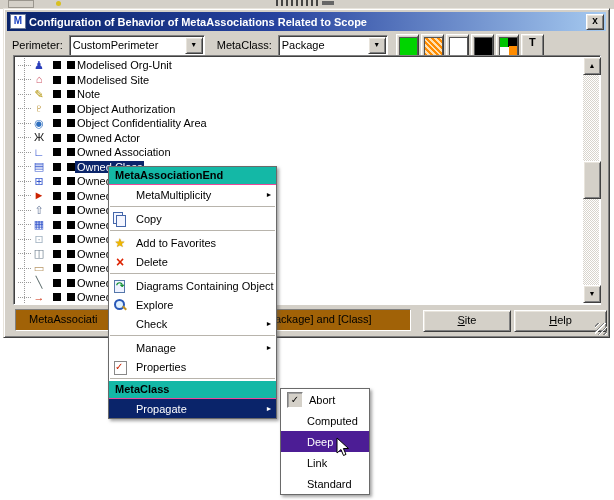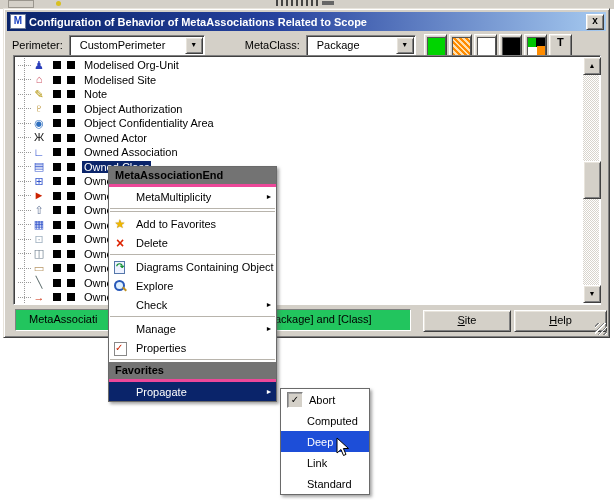--- a/index.html
+++ b/index.html
@@ -24,70 +24,70 @@
   .title-icon{width:14px;height:13px;background:#fff;border:1px solid #6a7a9a;margin:0 3px 0 1px;
     color:#1840c0;font-weight:bold;font-size:10px;line-height:12px;text-align:center;position:relative;}
   #title-text{flex:1;color:#ffffff;font-weight:bold;font-size:11px;white-space:nowrap;overflow:hidden;}
   .close-btn{width:16px;height:14px;font-size:10px;font-weight:bold;line-height:12px;text-align:center;cursor:default;}
 
   
   #toolbar{position:absolute;left:4px;top:24px;right:4px;height:24px;display:flex;align-items:center;}
   .tb-label{margin:0 6px 0 4px;}
   .combo{height:19px;background:#fff;display:flex;align-items:center;
     border:1px solid;border-color:#808080 #ffffff #ffffff #808080;box-shadow:inset 1px 1px 0 #404040;}
-  .combo .cb-text{flex:1;padding:0 10px;white-space:nowrap;overflow:hidden;}
+  .combo .cb-text{flex:1;padding:0 3px;white-space:nowrap;overflow:hidden;}
   .cb-btn{width:16px;height:15px;margin:1px;font-size:7px;line-height:14px;text-align:center;flex:none;}
   .swatch-btn{width:17px;height:17px;margin-left:2px;padding:2px;flex:none;}
   .swatch-btn .sw{display:block;width:100%;height:100%;border:1px solid #555;}
   .sw-green{background:#00d400;}
   .sw-orange{background:repeating-linear-gradient(45deg,#ff8c00 0 2px,#ffe0b0 2px 4px);}
   .sw-white{background:#ffffff;}
   .sw-black{background:#000000;}
   .sw-mixed{background:conic-gradient(#000 0 25%, #ff8c00 25% 50%, #fff 50% 75%, #00c400 75%);}
   .sw-text{border:none!important;background:none;color:#000;font-weight:bold;font-size:11px;line-height:11px;text-align:center;}
 
   
   #listbox{position:absolute;left:9px;top:46px;width:586px;height:248px;background:#ffffff;
     border:1px solid;border-color:#808080 #ffffff #ffffff #808080;box-shadow:inset 1px 1px 0 #404040;}
   #tree-rows{position:absolute;left:2px;top:2px;right:18px;bottom:1px;overflow:hidden;}
   .tree-guide{position:absolute;left:8px;top:0;bottom:0;border-left:1px dotted #9a9a9a;}
   .trow{height:14.5px;display:flex;align-items:center;white-space:nowrap;position:relative;}
   .tconn{width:13px;height:0;border-top:1px dotted #9a9a9a;flex:none;margin-left:2px;}
   .ticon{width:16px;flex:none;text-align:center;font-size:11px;line-height:13px;}
   .tsq{width:8px;height:8px;background:#000;flex:none;margin-left:6px;}
-  .tlabel{margin-left:7px;padding:0 2px;}
+  .tlabel{padding:0 2px;}
   .tlabel.sel{background:#0a246a;color:#ffffff;}
 
   
   #vscroll{position:absolute;top:1px;right:1px;width:16px;bottom:1px;
     background:repeating-conic-gradient(#ffffff 0 25%,#d8d4cc 0 50%) 0 0/2px 2px;}
   .scr-btn{position:absolute;left:0;width:16px;height:16px;font-size:7px;line-height:15px;text-align:center;color:#000;}
   #scr-up{top:0;}
   #scr-down{bottom:0;}
   #scr-thumb{position:absolute;left:0;top:104px;width:16px;height:36px;}
 
   
-  #statusbar{position:absolute;left:11px;top:300px;width:394px;height:20px;background:#22c55e;
+  #statusbar{position:absolute;left:11px;top:300px;width:394px;height:20px;background:#a16207;
     border:1px solid;border-color:#808080 #ffffff #ffffff #808080;}
   .status-frag{position:absolute;top:3px;white-space:nowrap;}
   #status-left{left:13px;}
   #status-right{left:259px;}
   .dlg-btn{position:absolute;top:301px;height:20px;text-align:center;line-height:18px;cursor:default;}
   .dlg-btn .lbl{display:block;}
   .dlg-btn .lbl::first-letter{text-decoration:underline;}
   #close-btn-footer{left:419px;width:86px;}
   #help-btn-footer{left:510px;width:91px;}
   #resize-grip{position:absolute;right:2px;bottom:2px;width:12px;height:12px;
     background:repeating-linear-gradient(135deg,transparent 0 2px,#808080 2px 3px,#ffffff 3px 4px);}
 
   
   #context-menu{position:absolute;left:108px;top:166px;width:167px;background:#ffffff;
     border:1px solid #6a6a6a;box-shadow:2px 2px 3px rgba(90,90,90,.55);z-index:10;}
-  .mhdr{height:17px;line-height:17px;background:#737373;font-weight:bold;padding-left:6px;
-    border-bottom:3px solid #ec4899;}
+  .mhdr{height:17px;line-height:17px;background:#14b8a6;font-weight:bold;padding-left:6px;
+    border-bottom:1px solid #ec4899;}
   .msep{height:0;border-top:1px solid #b8b4ac;margin:2px 1px;}
   .mitem{height:19px;display:flex;align-items:center;padding-left:2px;gap:7px;}
   .mitem.hl{background:#0a246a;color:#ffffff;}
   .mic{width:18px;flex:none;text-align:center;position:relative;height:14px;line-height:14px;}
   .mlabel{flex:1;white-space:nowrap;}
   .marrow{width:14px;flex:none;font-size:7px;text-align:center;}
   
   .ic-star{color:#f0b800;font-size:12px;text-shadow:0 0 1px #906000;}
   .ic-del{color:#dd2200;font-weight:bold;font-size:14px;}
   .ic-prop .pbox{position:absolute;left:3px;top:1px;width:11px;height:12px;background:#fff;border:1px solid #888;}
@@ -97,21 +97,21 @@
   .ic-copy .pg2{left:5px;top:3px;}
   .ic-diag .d-page{position:absolute;left:3px;top:1px;width:9px;height:11px;background:#eef2ff;border:1px solid #5577aa;}
   .ic-diag .d-arrow{position:absolute;left:5px;top:0px;color:#109030;font-weight:bold;font-size:10px;}
   .ic-exp .lens{position:absolute;left:3px;top:1px;width:7px;height:7px;border:2px solid #2858b8;border-radius:50%;background:#dff0ff;}
   .ic-exp .handle{position:absolute;left:11px;top:9px;width:5px;height:2px;background:#c09020;transform:rotate(45deg);}
 
   
   #propagate-submenu{position:absolute;left:280px;top:388px;width:88px;background:#ffffff;
     border:1px solid #6a6a6a;box-shadow:2px 2px 3px rgba(90,90,90,.55);z-index:11;}
   .smitem{height:21px;display:flex;align-items:center;padding-left:6px;}
-  .smitem.hl{background:#1d4ed8;color:#ffffff;}
+  .smitem.hl{background:#4c1d95;color:#ffffff;}
   .smcheck{width:14px;height:14px;flex:none;margin-right:6px;}
   .smcheck.checked{background:#d4d0c8;border:1px solid;border-color:#808080 #fff #fff #808080;
     box-shadow:inset 1px 1px 0 #a0a0a0;text-align:center;line-height:13px;font-size:10px;color:#000;}
   .smlabel{white-space:nowrap;}
   #cursor{position:absolute;left:336px;top:437px;z-index:12;}
 </style>
 </head>
 <body>
 
 <div id="screen">
@@ -130,21 +130,21 @@
       <span id="title-text">Configuration of Behavior of MetaAssociations Related to Scope</span>
       <span class="close-btn raised">x</span>
     </div>
 
     <div id="toolbar">
       <span class="tb-label">Perimeter:</span>
       <span class="combo" style="width:134px;">
         <span class="cb-text">CustomPerimeter</span>
         <span class="cb-btn raised">▼</span>
       </span>
-      <span class="tb-label" style="margin-left:40px;">MetaClass:</span>
+      <span class="tb-label" style="margin-left:12px;">MetaClass:</span>
       <span class="combo" style="width:108px;gap:8px;">
         <span class="cb-text">Package</span>
         <span class="cb-btn raised">▼</span>
       </span>
       <span class="swatch-btn raised" style="margin-left:8px;">
           <span class="sw sw-green"></span>
         </span>
       <span class="swatch-btn raised">
           <span class="sw sw-orange"></span>
         </span>
@@ -307,20 +307,28 @@
   </div>
 
   <div id="context-menu">
       <div class="mhdr">MetaAssociationEnd</div>
       <div class="mitem">
         <span class="mic"></span>
         <span class="mlabel">MetaMultiplicity</span>
         <span class="marrow">►</span>
       </div>
       <div class="msep"></div>
+      <div class="mitem">
+        <span class="mic ic-copy">
+          <span class="pg pg1"></span>
+          <span class="pg pg2"></span>
+        </span>
+        <span class="mlabel">Copy</span>
+        <span class="marrow"></span>
+      </div>
       <div class="msep"></div>
       <div class="mitem">
         <span class="mic ic-star">★</span>
         <span class="mlabel">Add to Favorites</span>
         <span class="marrow"></span>
       </div>
       <div class="mitem">
         <span class="mic ic-del">×</span>
         <span class="mlabel">Delete</span>
         <span class="marrow"></span>
@@ -355,21 +363,21 @@
       </div>
       <div class="mitem">
         <span class="mic ic-prop">
           <span class="pbox"></span>
           <span class="pchk">✓</span>
         </span>
         <span class="mlabel">Properties</span>
         <span class="marrow"></span>
       </div>
       <div class="msep"></div>
-      <div class="mhdr">Favorites</div>
+      <div class="mhdr">MetaClass</div>
       <div class="mitem hl">
         <span class="mic"></span>
         <span class="mlabel">Propagate</span>
         <span class="marrow">►</span>
       </div>
     </div>
 
   <div id="propagate-submenu">
       <div class="smitem">
         <span class="smcheck checked">✓</span>

